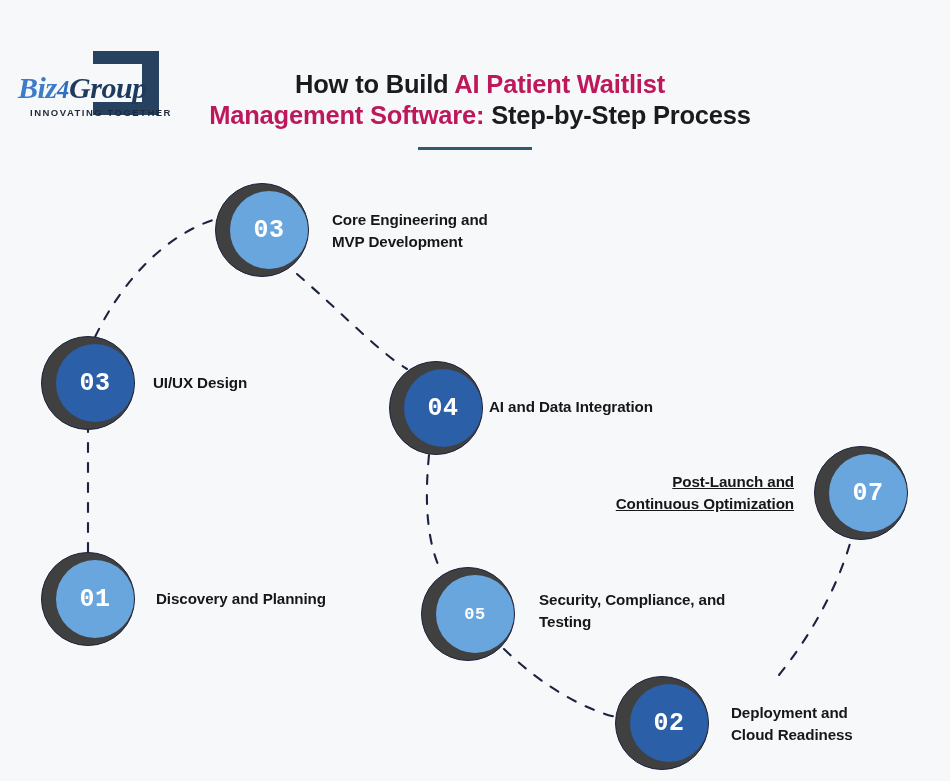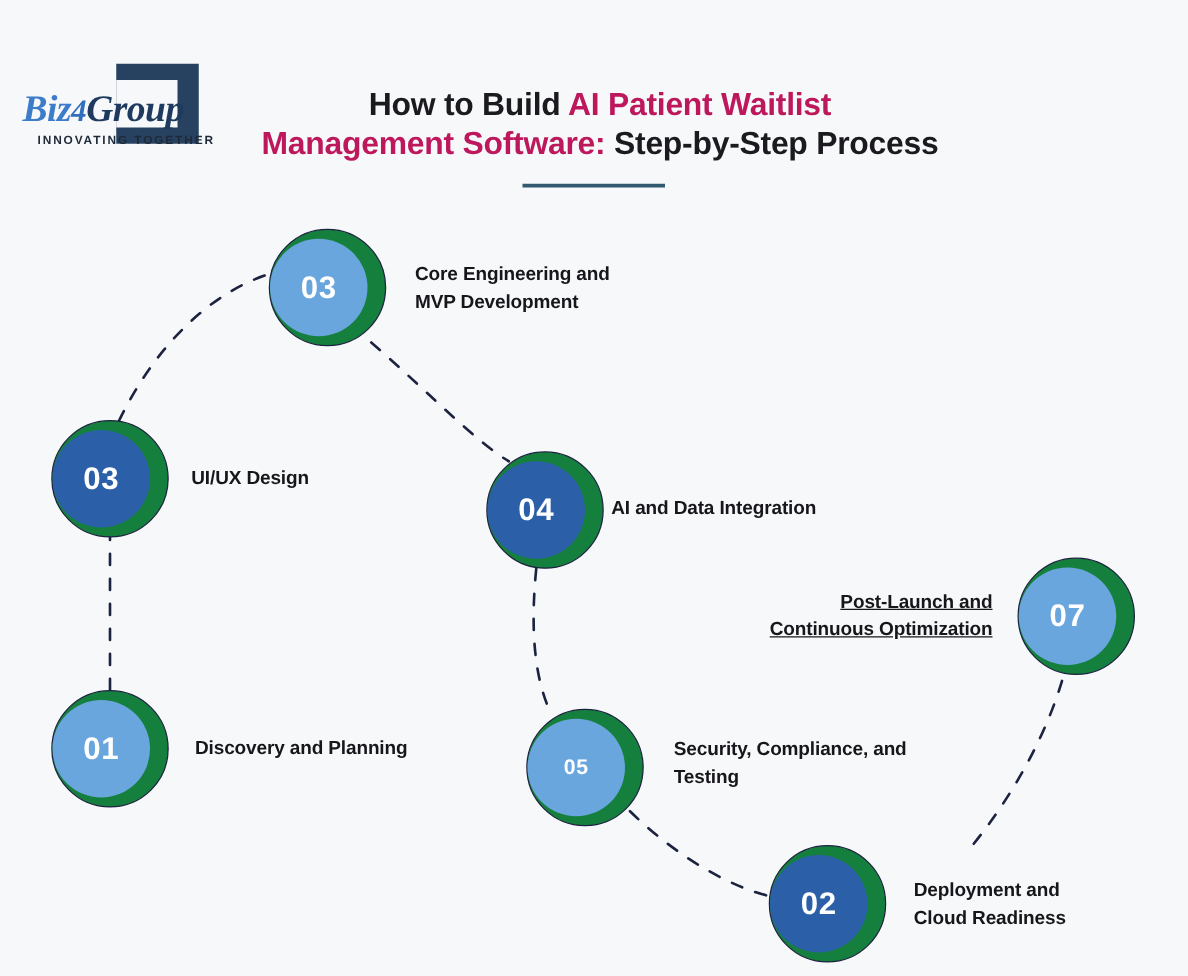--- a/index.html
+++ b/index.html
@@ -110,24 +110,25 @@
 
   
   .step {
     position: absolute;
   }
   .badge {
     position: absolute;
     border-radius: 50%;
     box-sizing: border-box;
     border: 1.6px solid #1c2340;
-    background: #15803d;
+    background: #404040;
     display: flex;
     align-items: center;
-    justify-content: flex-start;
+    justify-content: flex-end;
+    font-family: Liberation Mono, monospace;
   }
   .badge .disc {
     border-radius: 50%;
     display: flex;
     align-items: center;
     justify-content: center;
     color: #ffffff;
     font-weight: 600;
     letter-spacing: 0.5px;
   }

